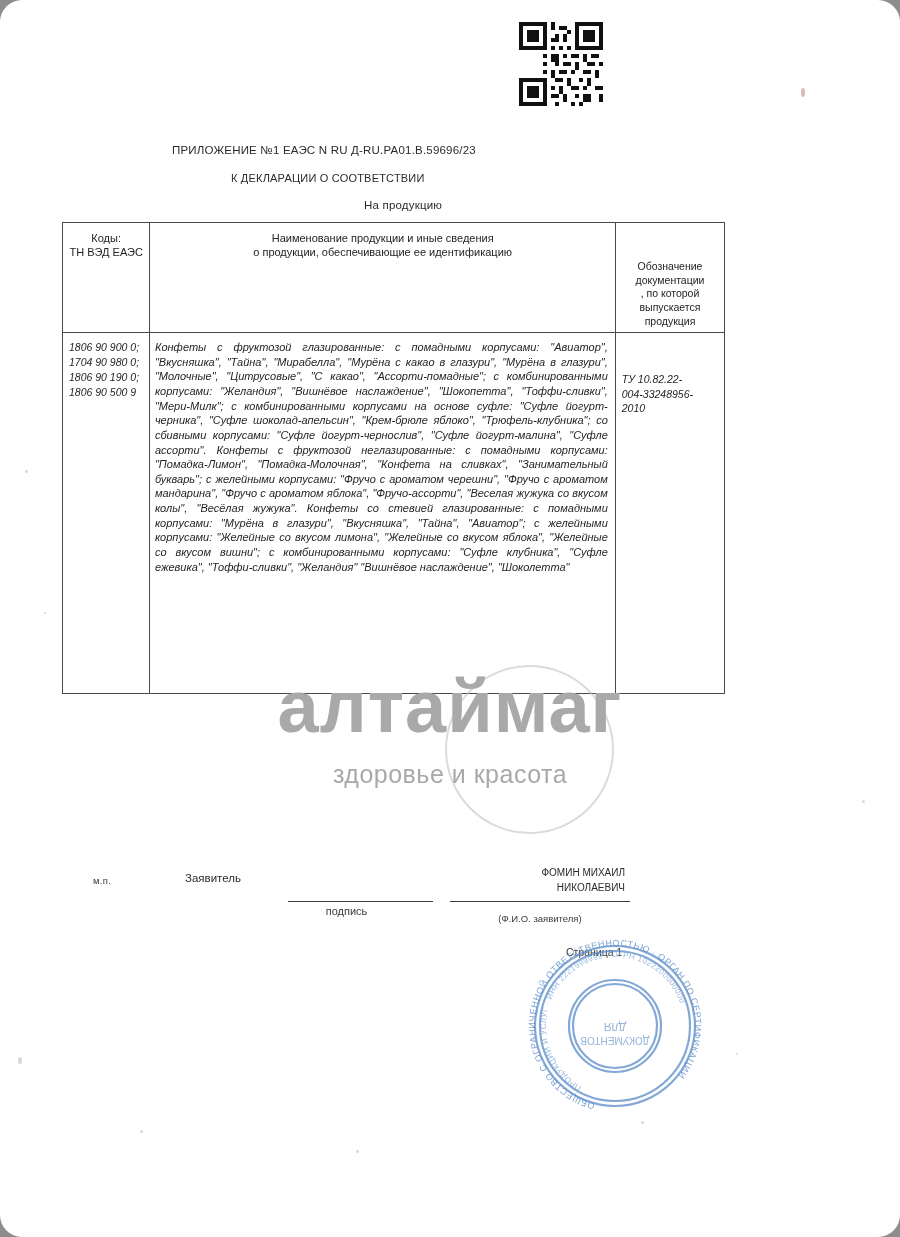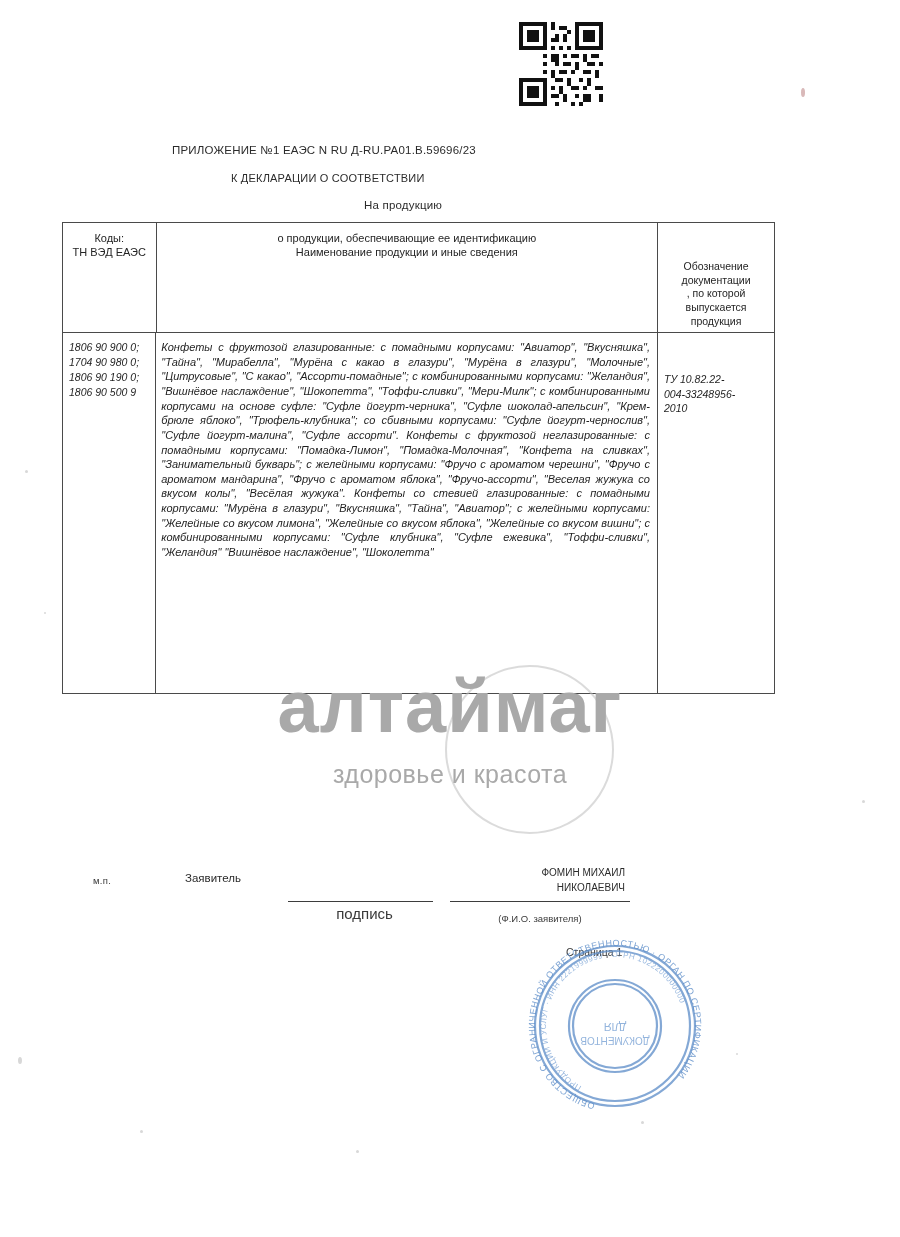--- a/index.html
+++ b/index.html
@@ -9,20 +9,21 @@
   }
   body {
     font-family: "Liberation Sans", sans-serif;
   }
   .page {
     position: relative;
     width: 900px;
     height: 1237px;
     background: #ffffff;
     overflow: hidden;
+    border-radius: 22px;
   }
   .scan-noise {
     position: absolute;
     inset: 0;
     pointer-events: none;
   }
   .spk {
     position: absolute;
     background: #d8d8d8;
     border-radius: 50%;
@@ -65,21 +66,21 @@
     letter-spacing: 0.2px;
     color: #2b2b2b;
     white-space: nowrap;
   }
 
   
   .tbl {
     position: absolute;
     left: 62px;
     top: 222px;
-    width: 713px;
+    width: 663px;
     border: 1px solid #4a4a4a;
     box-sizing: border-box;
   }
   .tbl-head {
     display: flex;
     border-bottom: 1px solid #4a4a4a;
     min-height: 78px;
   }
   .tbl-body {
     display: flex;
@@ -192,25 +193,25 @@
   }
   .sig-line-2 {
     position: absolute;
     left: 450px;
     top: 901px;
     width: 180px;
     border-bottom: 1px solid #3d3d3d;
   }
   .sig-cap-1 {
     position: absolute;
-    left: 292px;
+    left: 274px;
     top: 905px;
     width: 145px;
     text-align: center;
-    font-size: 15px;
+    font-size: 11px;
     color: #3a3a3a;
   }
   .sig-cap-2 {
     position: absolute;
     left: 450px;
     top: 905px;
     width: 180px;
     text-align: center;
     font-size: 9.5px;
     color: #3a3a3a;
@@ -330,22 +331,22 @@
   <div class="hdr-line2">К ДЕКЛАРАЦИИ О СООТВЕТСТВИИ</div>
   <div class="hdr-line3">На продукцию</div>
 
   <div class="tbl">
     <div class="tbl-head">
       <div class="col-a th">
         <div>Коды:</div>
         <div>ТН ВЭД ЕАЭС</div>
       </div>
       <div class="col-b th">
+        <div>Наименование продукции и иные сведения</div>
         <div>о продукции, обеспечивающие ее идентификацию</div>
-        <div>Наименование продукции и иные сведения</div>
       </div>
       <div class="col-c th-c">
         <div>Обозначение</div>
         <div>документации</div>
         <div>, по которой</div>
         <div>выпускается</div>
         <div>продукция</div>
       </div>
     </div>
     <div class="tbl-body">

